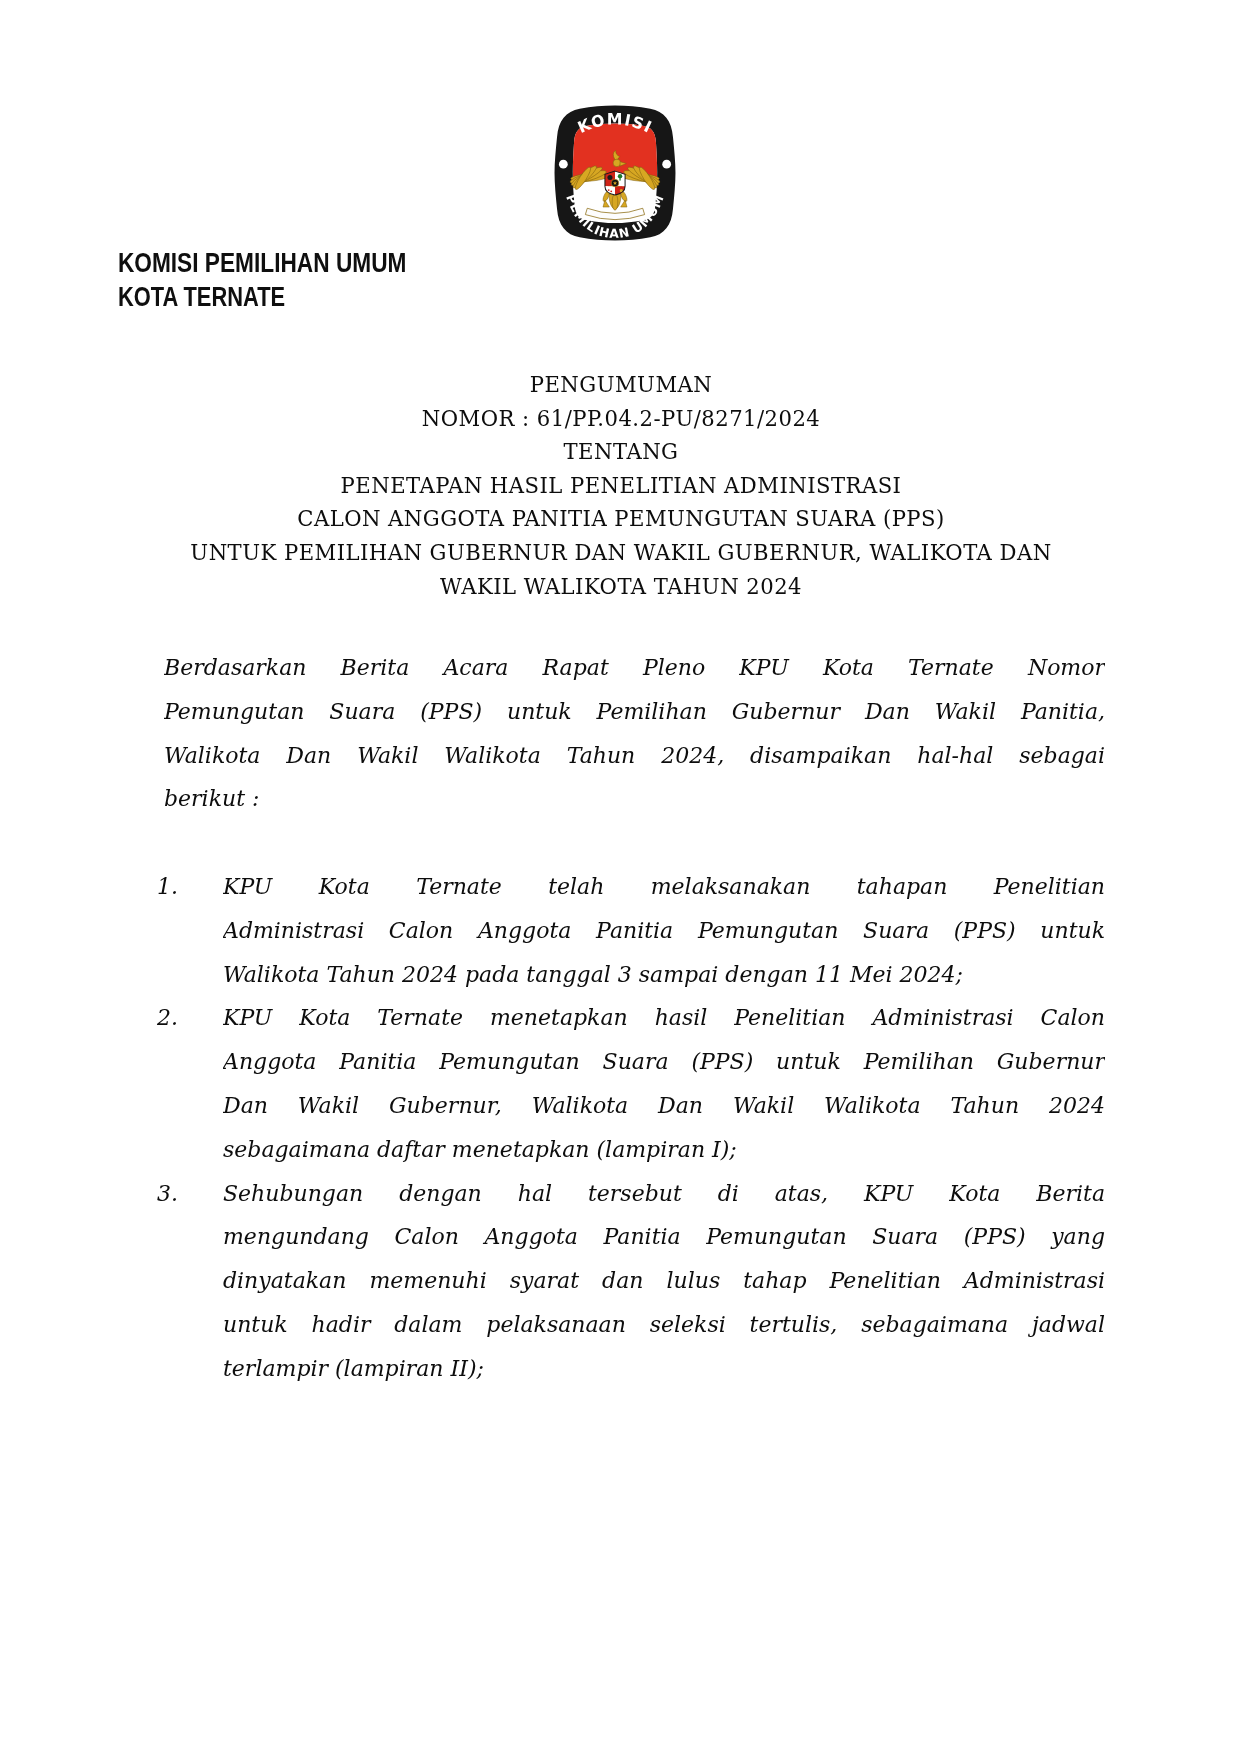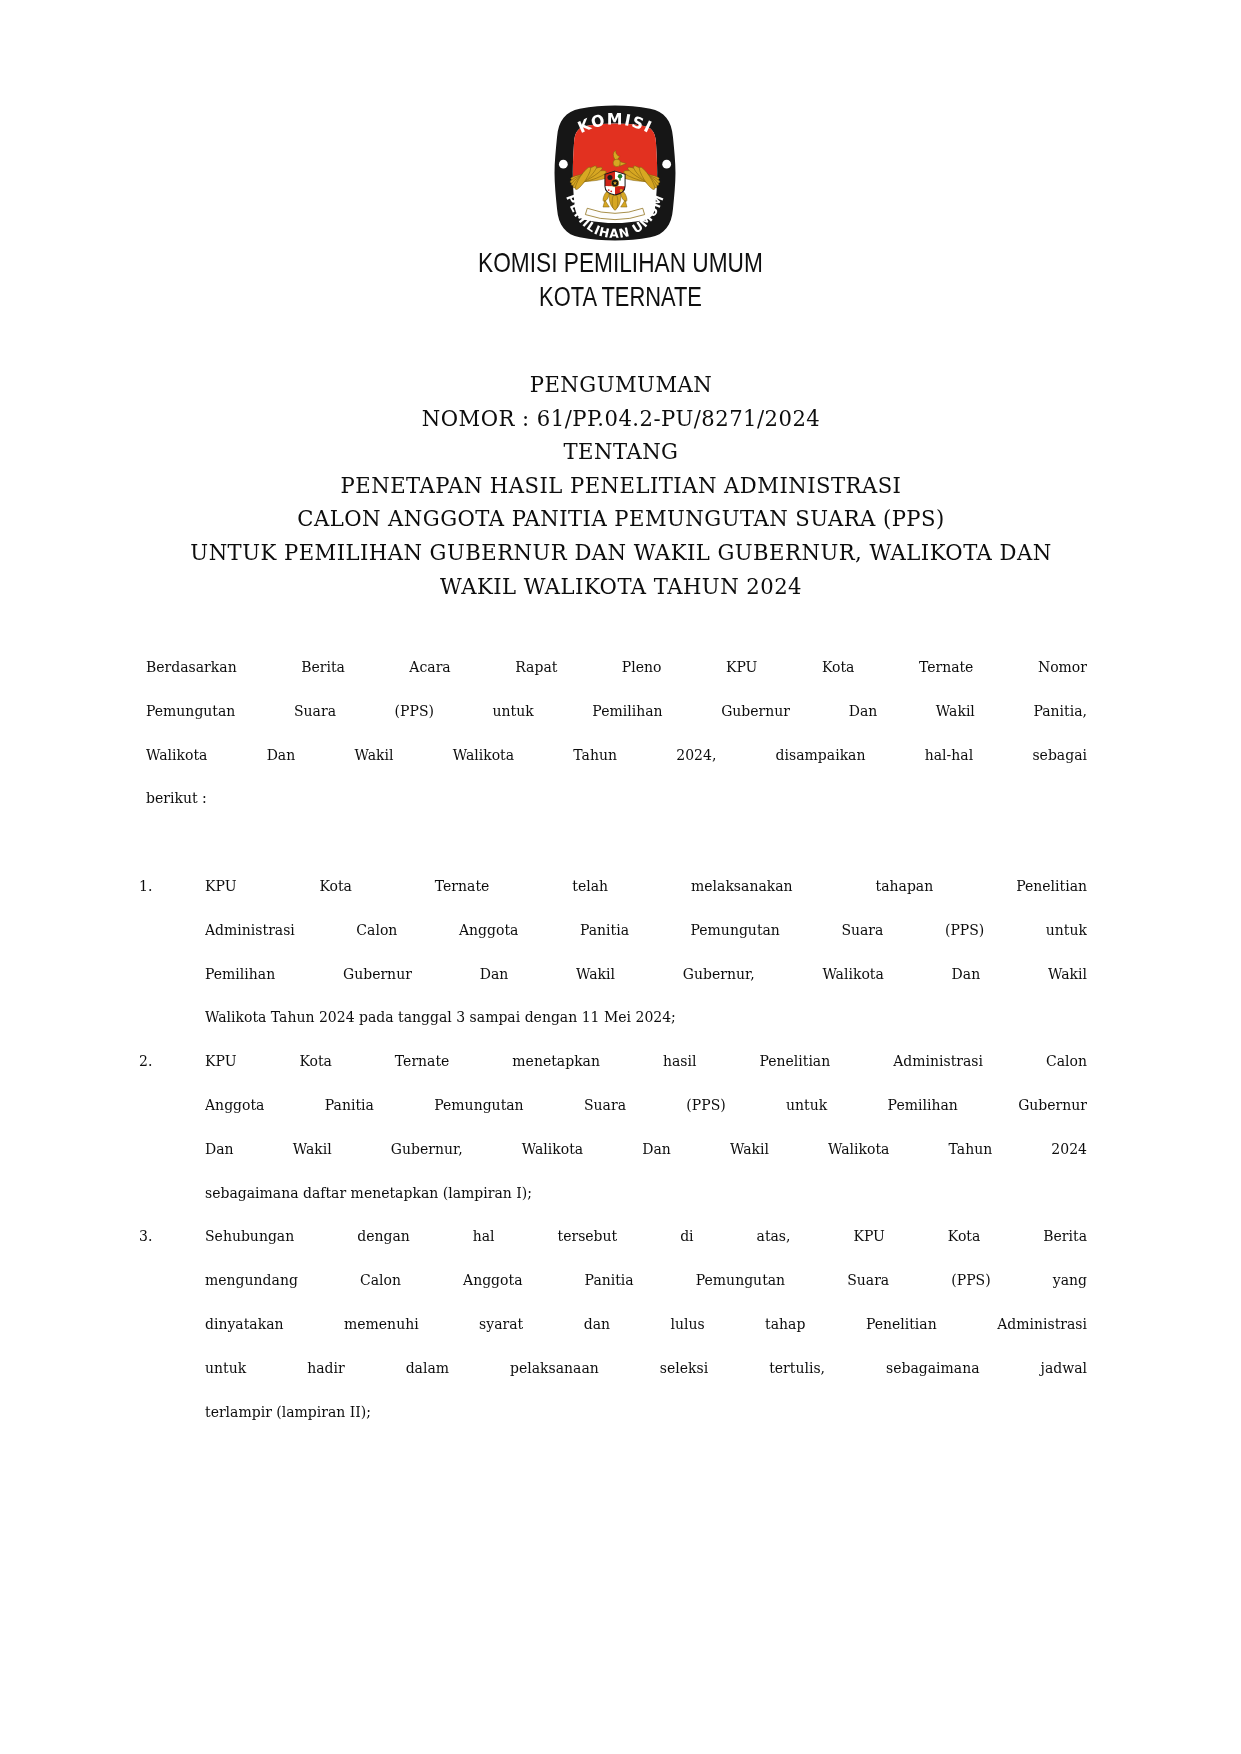--- a/index.html
+++ b/index.html
@@ -7,35 +7,35 @@
     position:relative; width:1241px; height:1754px; margin:0 auto;
     background:#ffffff; overflow:hidden;
     font-family:"DejaVu Serif", serif; color:#0d0d0d;
   }
 
   
   .logo-wrap { position:absolute; top:103px; left:552px; width:126px; height:140px; }
   .logo-wrap svg { display:block; width:100%; height:100%; }
 
   
-  .letterhead { position:absolute; top:246px; left:0; width:100%; text-align:center;
-    font-family:"Liberation Sans", sans-serif; color:#0f0f0f; }
+  .letterhead { position:absolute; top:246px; left:0; width:100%; text-align:left;
+    font-family:"Liberation Sans", sans-serif; color:#0f0f0f;font-weight:bold; }
   .letterhead .org  { font-size:28px; line-height:34px; white-space:nowrap; transform:scaleX(0.81); }
   .letterhead .region { font-size:27px; line-height:34px; white-space:nowrap; transform:scaleX(0.81); }
 
   
   .title-block {
     position:absolute; top:368px; left:50%;
     transform:translateX(-50%) scaleX(0.92);
     text-align:center; white-space:nowrap;
     font-size:23px; line-height:33.6px; letter-spacing:0.5px;
   }
 
   
-  .doc-body { position:absolute; top:646px; left:146px; width:941px; font-size:14px; }
+  .doc-body { position:absolute; top:646px; left:164px; width:941px; font-size:22px;font-style:italic; }
   .jline {
     height:43.8px; line-height:43.8px;
     text-align:justify; text-align-last:justify;
     white-space:nowrap; 
   }
   .jline { white-space:normal; overflow:hidden; }
   .jline.end { text-align-last:left; }
   .linegap { height:43.8px; }
   .list-item { position:relative; padding-left:59px; }
   .list-number { position:absolute; left:-7px; top:0; height:43.8px; line-height:43.8px; }
@@ -159,21 +159,20 @@
       <div class="jline">Walikota Dan Wakil Walikota Tahun 2024, disampaikan hal-hal sebagai</div>
       <div class="jline end">berikut :</div>
     </div>
 
     <div class="linegap"></div>
 
     <div class="list-item">
       <span class="list-number">1.</span>
       <div class="jline">KPU Kota Ternate telah melaksanakan tahapan Penelitian</div>
       <div class="jline">Administrasi Calon Anggota Panitia Pemungutan Suara (PPS) untuk</div>
-      <div class="jline">Pemilihan Gubernur Dan Wakil Gubernur, Walikota Dan Wakil</div>
       <div class="jline end">Walikota Tahun 2024 pada tanggal 3 sampai dengan 11 Mei 2024;</div>
     </div>
 
     <div class="list-item">
       <span class="list-number">2.</span>
       <div class="jline">KPU Kota Ternate menetapkan hasil Penelitian Administrasi Calon</div>
       <div class="jline">Anggota Panitia Pemungutan Suara (PPS) untuk Pemilihan Gubernur</div>
       <div class="jline">Dan Wakil Gubernur, Walikota Dan Wakil Walikota Tahun 2024</div>
       <div class="jline end">sebagaimana daftar menetapkan (lampiran I);</div>
     </div>

